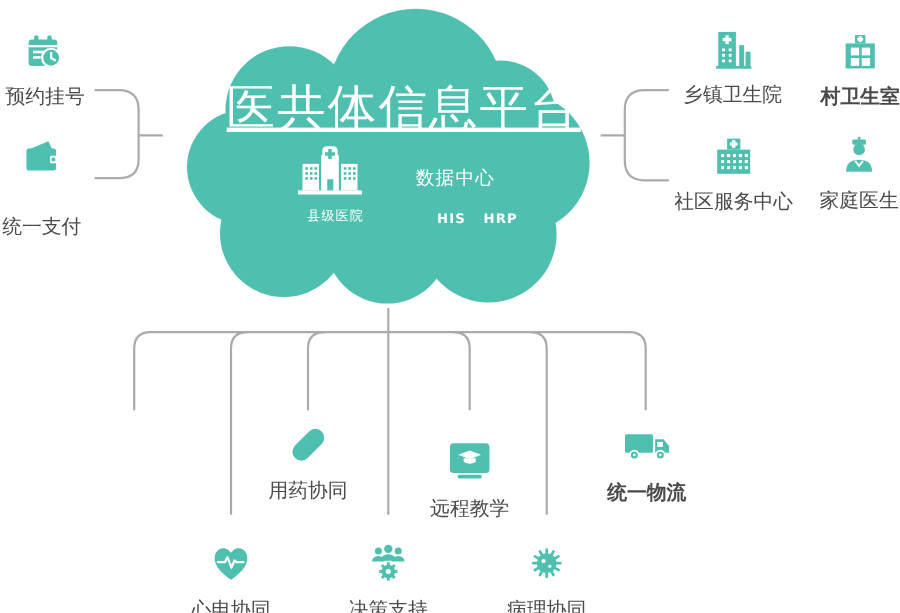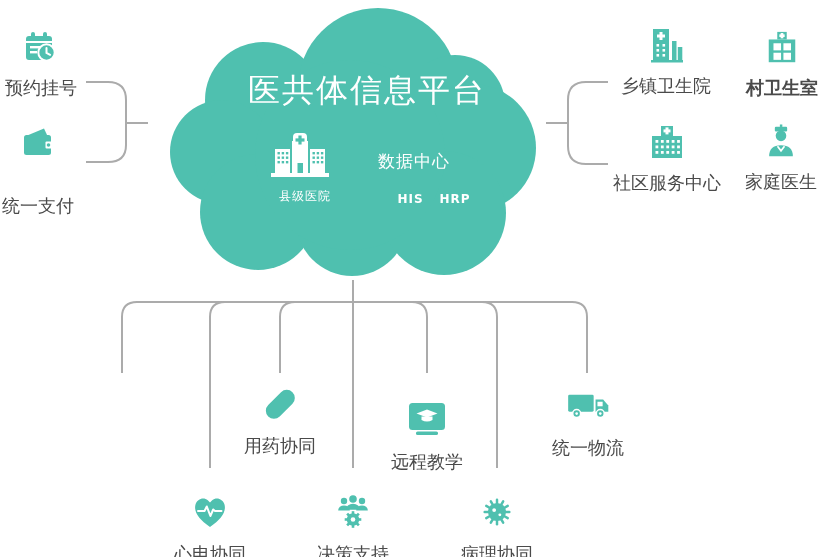--- a/index.html
+++ b/index.html
@@ -9,21 +9,21 @@
     --cloud-text:#ffffff;
     --background:#ffffff;
   }
   html,body{margin:0;padding:0;}
   body{background:var(--background);font-family:"DejaVu Sans","Liberation Sans",sans-serif;}
   .canvas{position:relative;width:818px;height:557px;background:var(--background);overflow:hidden;}
   .bg{position:absolute;left:0;top:0;}
   .cloud{fill:var(--teal);}
   .lines{stroke:var(--line);stroke-width:2;fill:none;}
   .abs{position:absolute;transform:translateX(-50%);}
-  .title{color:var(--cloud-text);font-size:32px;font-weight:300;letter-spacing:2px;white-space:nowrap;}
+  .title{color:var(--cloud-text);font-size:44px;font-weight:300;letter-spacing:2px;white-space:nowrap;text-decoration:underline;}
   .cloud-label{color:var(--cloud-text);font-size:12px;white-space:nowrap;letter-spacing:1px;}
   .systems{display:flex;gap:16px;font-weight:700;}
   .node{position:absolute;transform:translateX(-50%);display:flex;flex-direction:column;align-items:center;}
   .node .icon{height:40px;display:flex;align-items:center;justify-content:center;color:var(--teal);line-height:0;}
   .node .label{margin-top:8px;font-size:18px;color:var(--text);white-space:nowrap;}
   .node.b .label{margin-top:10px;}
   .white-icon{color:var(--cloud-text);line-height:0;}
   .tf{fill:currentColor;}
 </style>
 </head>
@@ -220,21 +220,21 @@
       <svg width="42" height="40" viewBox="0 0 42 40">
         <rect x="3" y="3" width="36" height="27" rx="3.5" class="tf"></rect>
         <polygon points="21,9.5 31.5,13.5 21,17.5 10.5,13.5" fill="#fff"></polygon>
         <path d="M15.5 16.5 v3.4 q5.5 3.2 11 0 v-3.4 z" fill="#fff"></path>
         <rect x="10" y="31.5" width="22" height="3.5" rx="1.6" class="tf"></rect>
       </svg>
     </span>
     <div class="label">远程教学</div>
   </div>
 
-  <div class="node b" style="left:588px;top:386px;">
+  <div class="node b" style="left:588px;top:386px;font-weight:bold;">
     <span class="icon">
       <svg width="44" height="34" viewBox="0 0 46 36">
         <rect x="2" y="6" width="27" height="18" rx="1.5" class="tf"></rect>
         <path d="M31 11 h8 l5.5 6.5 V24 h-13.5 z" class="tf"></path>
         <rect x="33" y="13.5" width="5.5" height="4.8" fill="#fff"></rect>
         <circle cx="11" cy="26" r="4.2" class="tf" stroke="#fff" stroke-width="1.6"></circle>
         <circle cx="11" cy="26" r="1.4" fill="#fff"></circle>
         <circle cx="36" cy="26" r="4.2" class="tf" stroke="#fff" stroke-width="1.6"></circle>
         <circle cx="36" cy="26" r="1.4" fill="#fff"></circle>
       </svg>

